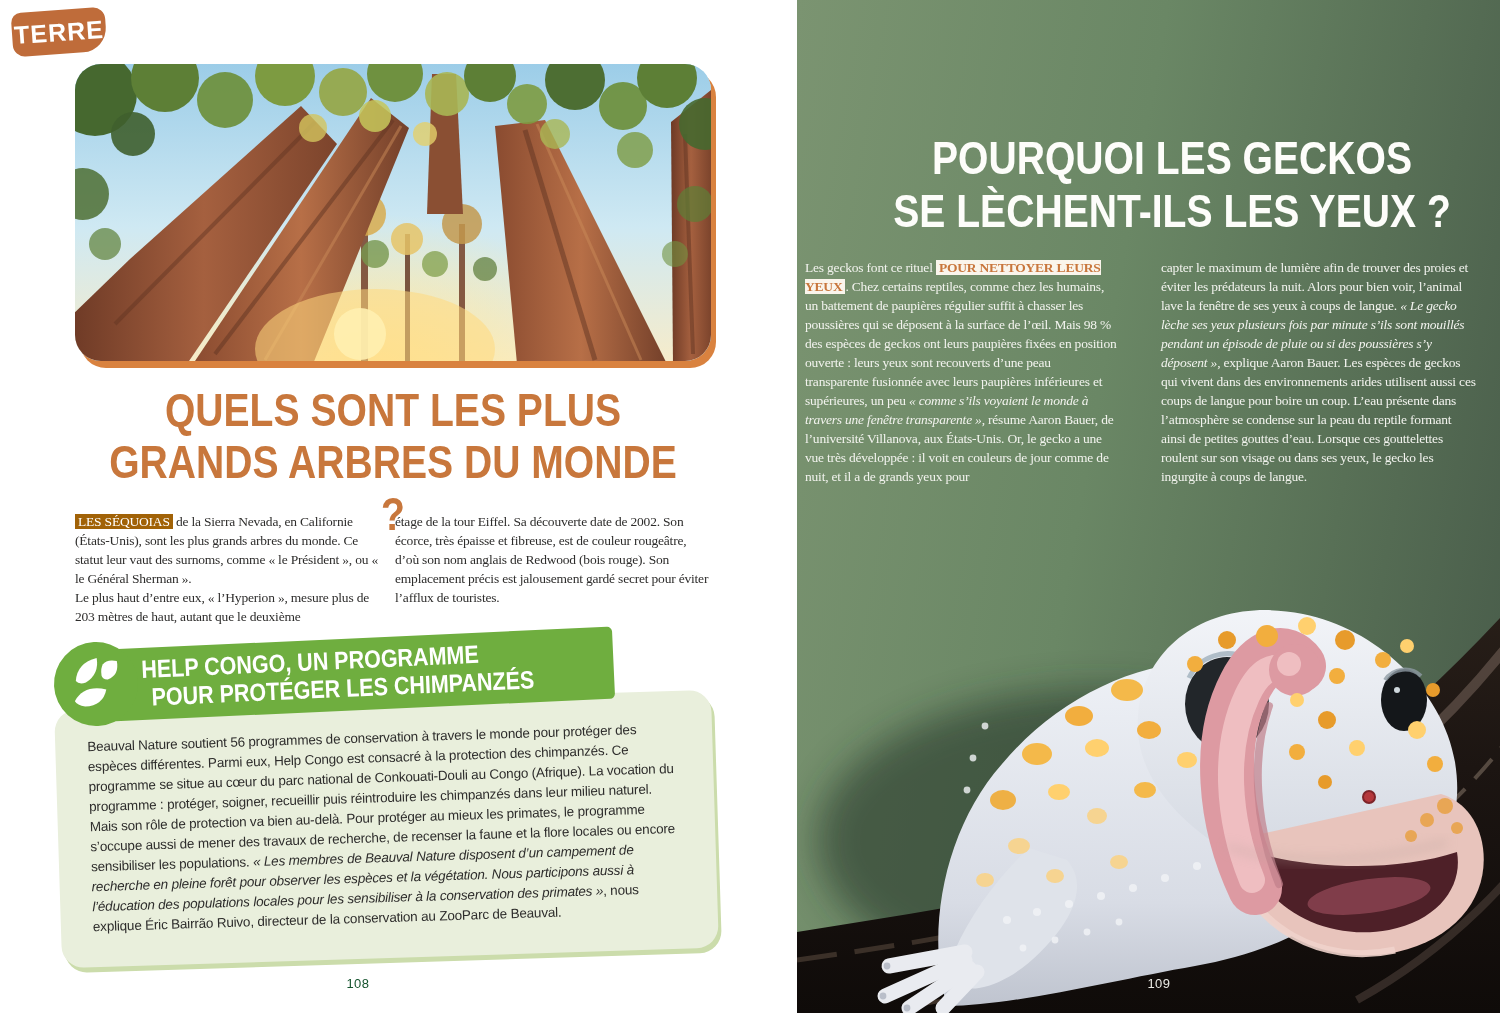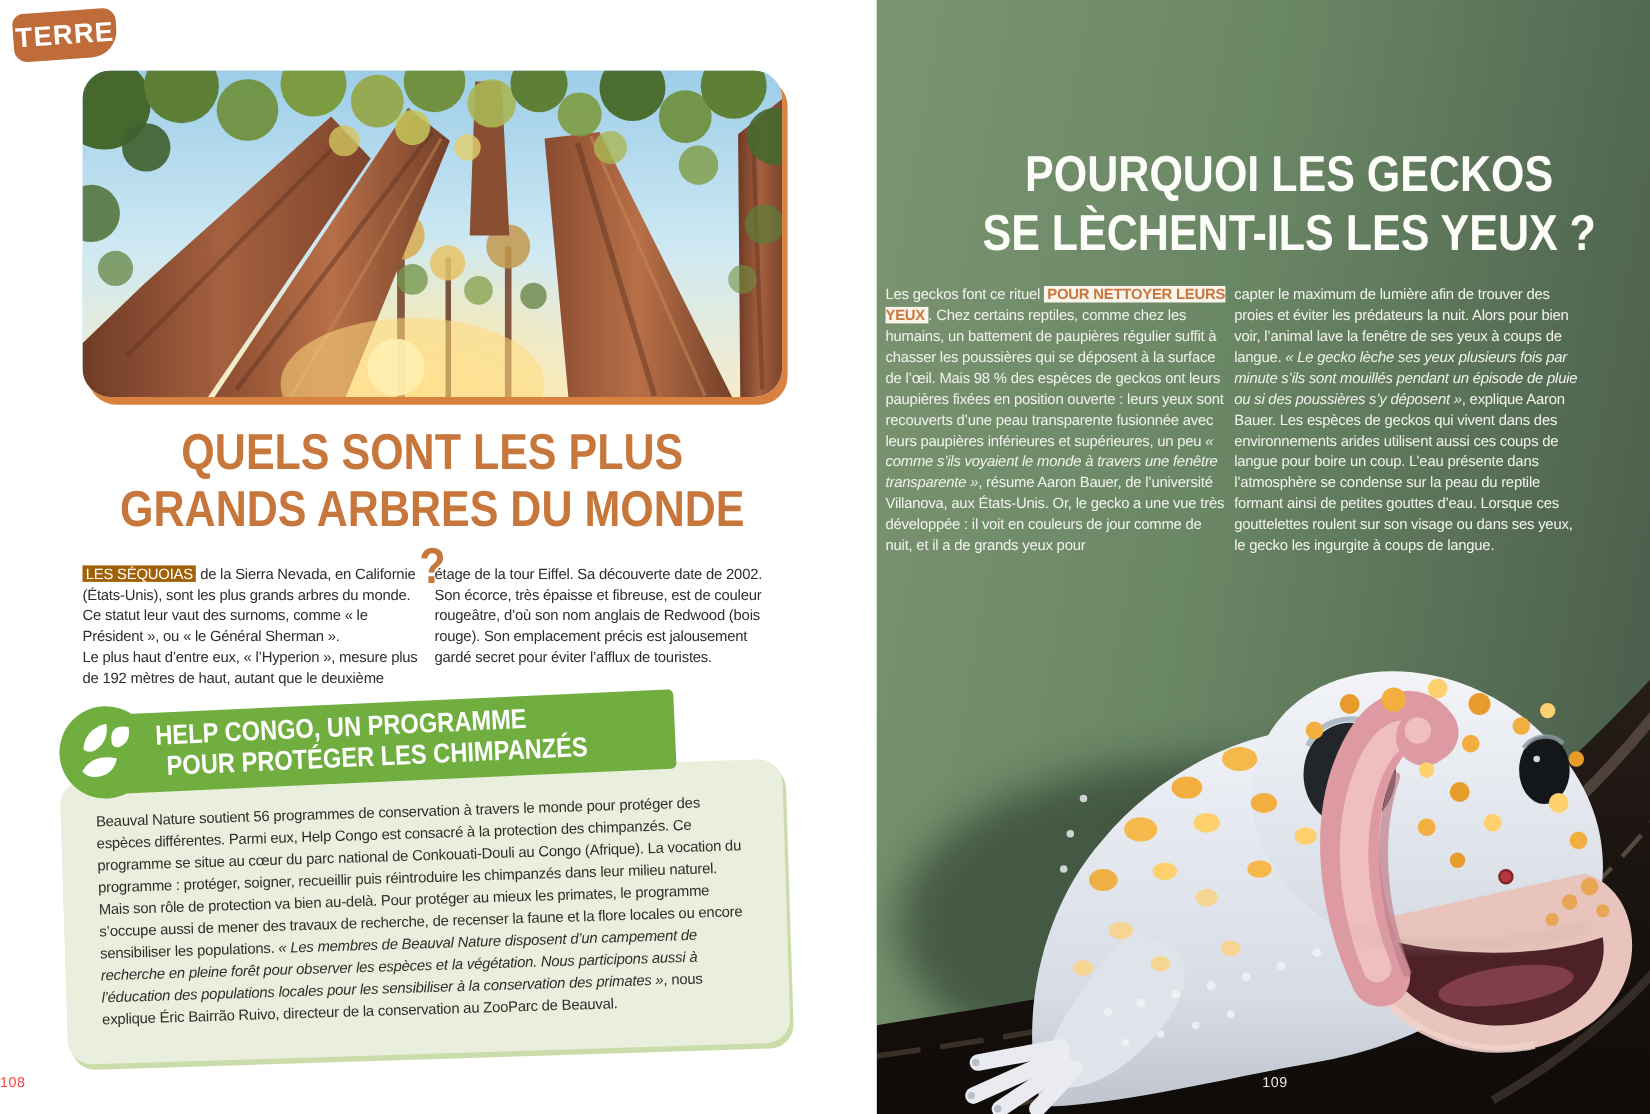--- a/index.html
+++ b/index.html
@@ -25,21 +25,21 @@
   .tree-photo svg { display:block; width:100%; height:100%; }
 
   .left-title {
     position:absolute; left:40px; top:384px; width:706px;
     text-align:center; color:#c8773c; font-weight:800;
     font-size:46px; line-height:52px; letter-spacing:0px;
     transform:scaleX(0.85);
   }
 
   .bodytext {
-    font-size:13.5px; line-height:19px; letter-spacing:-0.2px; color:#2e2d2c;
+    font-size:13.5px; line-height:19px; letter-spacing:-0.2px; color:#2e2d2c;font-family:Liberation Serif, serif;
   }
   .col { position:absolute; }
   .l-col1 { left:75px;  top:512px; width:313px; }
   .l-col2 { left:395px; top:512px; width:316px; }
 
   .hl-orange { background:#a16207; color:#ffffff; padding:0 3px; }
   .prelined { white-space:pre-line; }
 
   .green-box {
     position:absolute; left:58px; top:700px; width:657px; height:258px;
@@ -61,40 +61,40 @@
   .banner-line { display:block; transform:scaleX(0.86); transform-origin:left center; white-space:nowrap; }
   .banner-line2 { margin-left:9px; }
   .leaf-badge {
     position:absolute; left:54px; top:642px; width:84px; height:84px;
     border-radius:50%; background:#6fae3f;
     transform:rotate(-3deg);
   }
   .leaf-badge svg { display:block; width:100%; height:100%; }
 
   .page-num { position:absolute; font-size:13px; letter-spacing:0.5px; }
-  .pn-left  { left:0px; top:976px; width:716px; text-align:left; color:#ef4444; }
+  .pn-left  { left:0px; top:976px; width:716px; text-align:center; color:#14532d; }
   .pn-right { left:750px; top:976px; width:818px; text-align:center; color:#e9e9e4; z-index:5; }
 
   
   .right-page {
     position:absolute; left:750px; top:0; width:750px; height:1013px; overflow:hidden;
     background:linear-gradient(100deg, #7b9471 0%, #6a8765 40%, #587056 68%, #435546 100%);
     margin-left:47px;
   }
   .gecko-photo { position:absolute; left:0; top:0; width:750px; height:1013px; }
   .gecko-photo svg { display:block; width:100%; height:100%; }
 
   .right-title {
     position:absolute; left:0px; top:132px; width:750px; z-index:3;
     text-align:center; color:#fdfdfa; font-weight:800;
     font-size:46px; line-height:53px;
     transform:scaleX(0.85);
   }
   .r-col1 { left:805px;  top:258px; width:312px; z-index:3; }
-  .r-col2 { left:1122px; top:258px; width:318px; z-index:3; }
+  .r-col2 { left:1161px; top:258px; width:318px; z-index:3; }
   .whitetext { color:#f2f3ee; }
   .hl-white { background:#faf5ec; color:#c8763c; font-weight:700; padding:0 3px; }
   .ital { font-style:italic; }
 </style>
 </head>
 <body>
 
 <div class="spread">
 
   <div class="terre-tag">
@@ -185,21 +185,21 @@
     </svg>
   </div>
 
   <div class="left-title">
     <div>QUELS SONT LES PLUS</div>
     <div>GRANDS ARBRES DU MONDE ?</div>
   </div>
 
   <div class="col l-col1 bodytext">
     <span class="hl-orange">LES SÉQUOIAS</span><span class="prelined"> de la Sierra Nevada, en Californie (États-Unis), sont les plus grands arbres du monde. Ce statut leur vaut des surnoms, comme « le Président », ou « le Général Sherman ».
-Le plus haut d’entre eux, « l’Hyperion », mesure plus de 192 mètres de haut, autant que le deuxième</span>
+Le plus haut d’entre eux, « l’Hyperion », mesure plus de 203 mètres de haut, autant que le deuxième</span>
   </div>
   <div class="col l-col2 bodytext">
     <span>étage de la tour Eiffel. Sa découverte date de 2002. Son écorce, très épaisse et fibreuse, est de couleur rougeâtre, d’où son nom anglais de Redwood (bois rouge). Son emplacement précis est jalousement gardé secret pour éviter l’afflux de touristes.</span>
   </div>
 
   <div class="green-box">
     <div class="green-box-inner">
       <span>Beauval Nature soutient 56 programmes de conservation à travers le monde pour protéger des espèces différentes. Parmi eux, Help Congo est consacré à la protection des chimpanzés. Ce programme se situe au cœur du parc national de Conkouati-Douli au Congo (Afrique). La vocation du programme : protéger, soigner, recueillir puis réintroduire les chimpanzés dans leur milieu naturel. Mais son rôle de protection va bien au-delà. Pour protéger au mieux les primates, le programme s’occupe aussi de mener des travaux de recherche, de recenser la faune et la flore locales ou encore sensibiliser les populations. </span><span class="ital">« Les membres de Beauval Nature disposent d’un campement de recherche en pleine forêt pour observer les espèces et la végétation. Nous participons aussi à l’éducation des populations locales pour les sensibiliser à la conservation des primates »</span><span>, nous explique Éric Bairrão Ruivo, directeur de la conservation au ZooParc de Beauval.</span>
     </div>
   </div>

